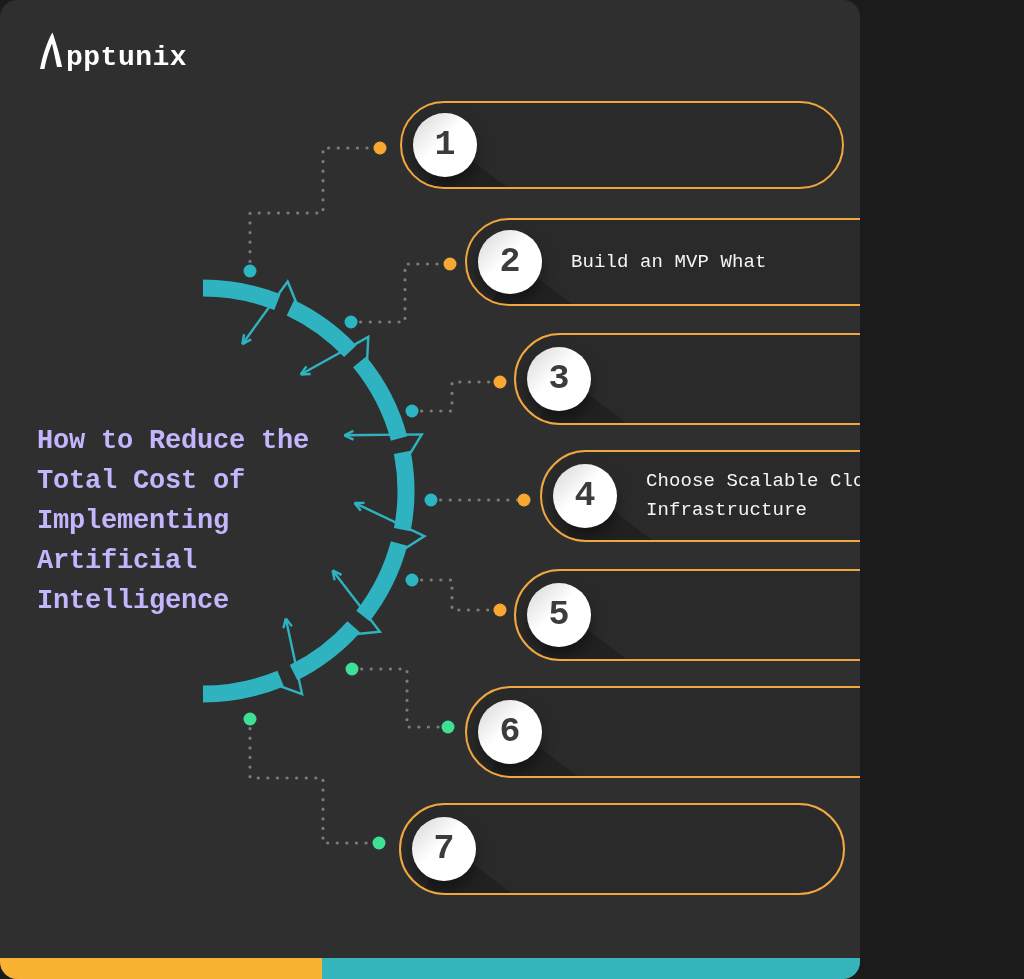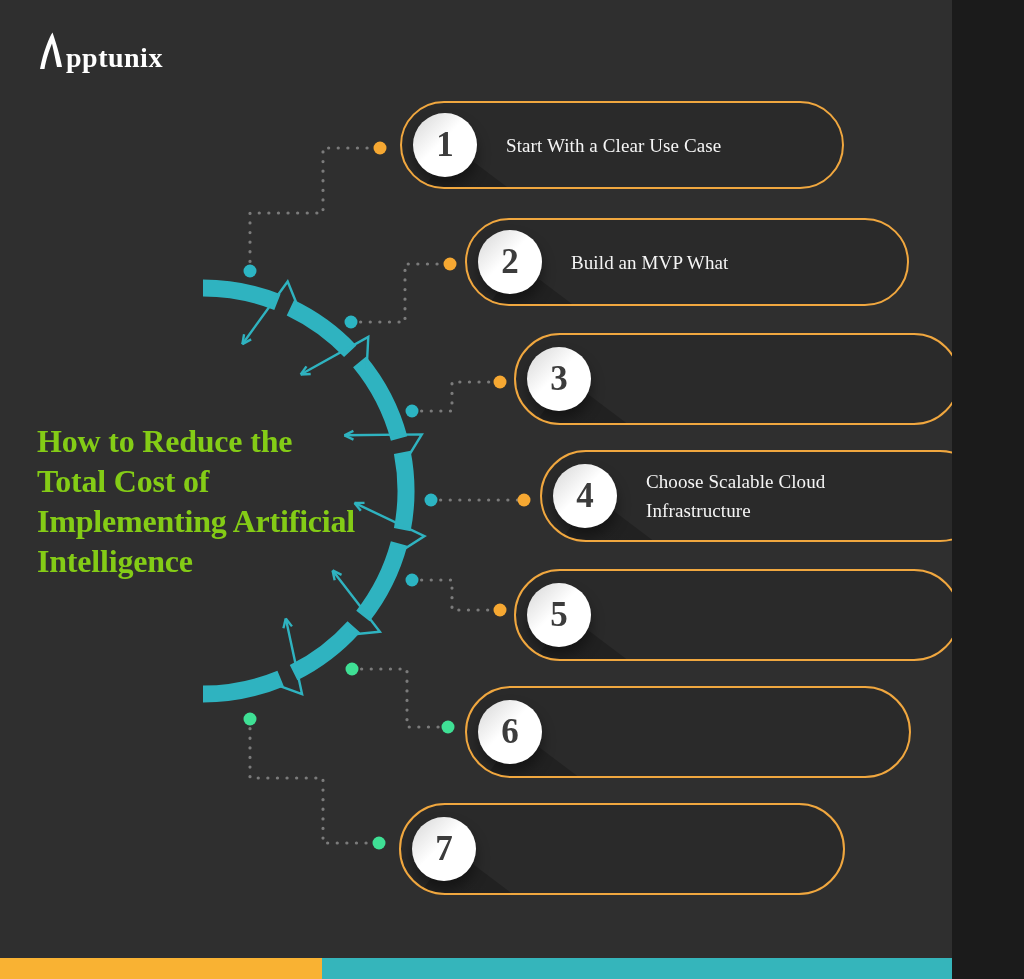--- a/index.html
+++ b/index.html
@@ -1,27 +1,27 @@
 <!DOCTYPE html>
 <html><head>
 <meta charset="utf-8">
 <style>
   html,body{margin:0;padding:0;background:#1b1b1b;}
   .canvas{
-    position:relative;width:952px;height:979px;overflow:hidden;
-    background:#2f2f2f;font-family:Liberation Serif, serif;
+    position:relative;width:860px;height:979px;overflow:hidden;
+    background:#2f2f2f;font-family:Liberation Mono, monospace;border-radius:17px;
   }
   
   .logo{position:absolute;left:37px;top:31px;display:flex;align-items:flex-end;gap:1px;}
   .logo-peak{display:block;margin-bottom:1px;}
   .logo-text{color:#ffffff;font-size:28px;font-weight:700;letter-spacing:.5px;line-height:1;}
   
   .title{
     position:absolute;left:37px;top:421px;width:330px;
-    color:#84cc16;font-size:32px;font-weight:700;line-height:40px;
+    color:#c4b5fd;font-size:27px;font-weight:700;line-height:40px;
     letter-spacing:-.2px;white-space:pre-line;
   }
   
   .deco{position:absolute;left:0;top:0;}
   
   .pill{
     position:absolute;box-sizing:border-box;overflow:hidden;
     background:#2a2a2a;border:2px solid #f0a73f;border-radius:60px;
     display:flex;align-items:center;
   }
@@ -108,21 +108,20 @@
       <polyline points="352,669 407,669 407,727 448,727" stroke="#7b7b7b" stroke-width="3.2" fill="none" stroke-linecap="round" stroke-dasharray="0.1 9.5"></polyline>
       <circle cx="352" cy="669" r="6.5" fill="#3fe095"></circle>
       <circle cx="448" cy="727" r="6.5" fill="#3fe095"></circle>
       <polyline points="250,719 250,778 323,778 323,843 379,843" stroke="#7b7b7b" stroke-width="3.2" fill="none" stroke-linecap="round" stroke-dasharray="0.1 9.5"></polyline>
       <circle cx="250" cy="719" r="6.5" fill="#3fe095"></circle>
       <circle cx="379" cy="843" r="6.5" fill="#3fe095"></circle>
     </svg>
 
   <div class="pill" style="left: 400px; top: 101px; width: 444px; height: 88px; background: rgb(42, 42, 42); border-color: rgb(240, 167, 63);">
     <div class="num">1</div>
-    <div class="label">Start With a Clear Use Case</div>
   </div>
   <div class="pill" style="left: 465px; top: 218px; width: 444px; height: 88px; background: rgb(42, 42, 42); border-color: rgb(240, 167, 63);">
     <div class="num">2</div>
     <div class="label">Build an MVP What</div>
   </div>
   <div class="pill" style="left: 514px; top: 333px; width: 446px; height: 92px; background: rgb(42, 42, 42); border-color: rgb(240, 167, 63);">
     <div class="num">3</div>
   </div>
   <div class="pill" style="left: 540px; top: 450px; width: 446px; height: 92px; background: rgb(42, 42, 42); border-color: rgb(240, 167, 63);">
     <div class="num">4</div>

